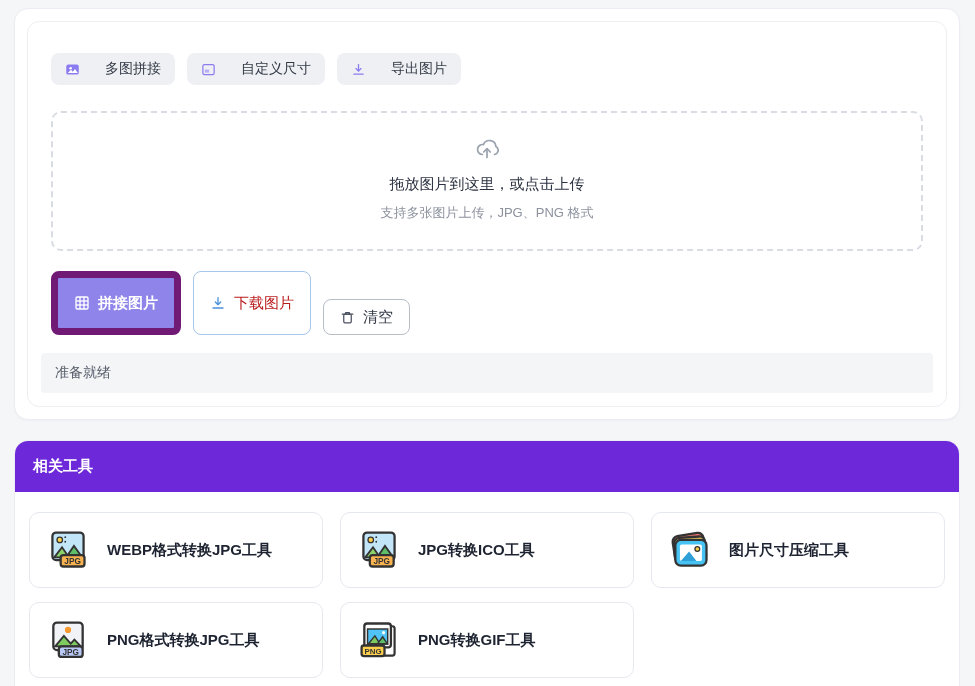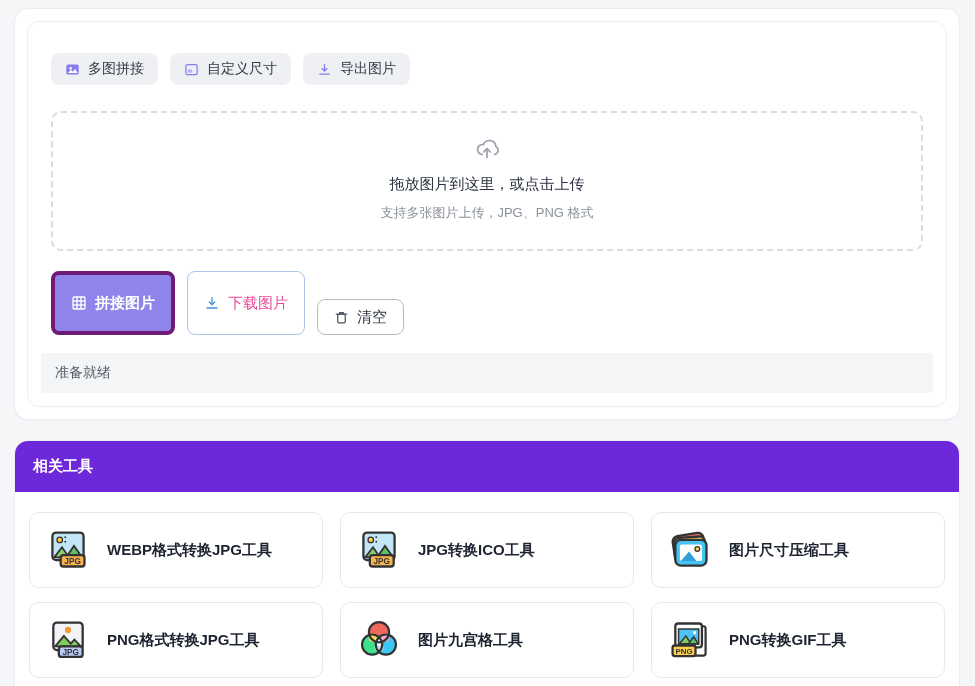--- a/index.html
+++ b/index.html
@@ -28,21 +28,21 @@
   .panel-inner { padding: 0 10px; }
 
   .panel-title {
     display: flex; align-items: center; gap: 9px;
     font-size: 17px; font-weight: bold; color: #1b2130;
     margin: 6px 0 0 0;
   }
 
   .features { display: flex; gap: 12px; margin-top: 17px; }
   .feature-badge {
-    display: inline-flex; align-items: center; gap: 8px;
+    display: inline-flex; align-items: center; gap: 25px;
     background: #eef0f4; border-radius: 8px;
     padding: 7px 14px;
     font-size: 14px; color: #333a46;
   }
 
   .dropzone {
     margin-top: 26px;
     border: 2px dashed #d9dce3;
     border-radius: 10px;
     text-align: center;
@@ -53,22 +53,22 @@
   .dropzone .up-main { font-size: 15px; font-weight: 500; color: #2a3140; margin-top: 11px; }
   .dropzone .up-sub  { font-size: 13px; color: #8b919d; margin-top: 10px; }
 
   .actions { display: flex; gap: 12px; margin-top: 20px; }
   .btn {
     display: inline-flex; align-items: center; gap: 8px;
     border-radius: 8px; font-size: 15px; cursor: pointer;
     padding: 8px 16px; line-height: 18px;
     font-family: inherit;
   }
-  .btn-primary { background: #8e84ea; border: 4px solid #701a75; color: #fff; font-weight: bold; }
-  .btn-download { background: #fff; border: 1px solid #a6c6ea; color: #ec4899; font-weight: 500; }
+  .btn-primary { background: #8e84ea; border: 7px solid #701a75; color: #fff; font-weight: bold; }
+  .btn-download { background: #fff; border: 1px solid #a6c6ea; color: #b91c1c; font-weight: 500; }
   .btn-clear { background: #fff; border: 1px solid #b7bdc7; color: #333a46; font-weight: 500; margin-top: 28px; }
 
   .status-bar {
     margin-top: 18px;
     background: #f4f5f7;
     border-radius: 4px;
     padding: 11px 14px;
     font-size: 14px; color: #565d69;
   }
 
@@ -257,37 +257,20 @@
           <rect x="8" y="5" width="32" height="30" rx="4" fill="#f1f3f7" stroke="#333" stroke-width="2.5"></rect>
           <circle cx="24" cy="13" r="3.4" fill="#f5992e"></circle>
           <path d="M10 31 L19.5 19.5 L27 28 L31 23.5 L38 31 Z" fill="#7ecb5f" stroke="#333" stroke-width="2"></path>
           <rect x="14" y="31" width="26" height="11.5" rx="3" fill="#b9c9f5" stroke="#333" stroke-width="2.5"></rect>
           <text x="27" y="40" font-size="9" font-weight="bold" fill="#333" text-anchor="middle" font-family="Liberation Sans, sans-serif">JPG</text>
         </svg>
       </span>
       <span class="tool-label">PNG格式转换JPG工具</span>
     </div>
 
-    <div class="tool-card">
-      <span class="tool-ico">
-        <svg width="44" height="44" viewBox="0 0 48 48">
-          <circle cx="24" cy="15.5" r="11" fill="#f0685f"></circle>
-          <circle cx="16.5" cy="29" r="11" fill="#3fe08c"></circle>
-          <circle cx="31.5" cy="29" r="11" fill="#3ec6f2"></circle>
-          <ellipse cx="17.5" cy="21.5" rx="5" ry="4.6" fill="#ffd84d"></ellipse>
-          <ellipse cx="30.5" cy="21.5" rx="5" ry="4.6" fill="#f7a8cb"></ellipse>
-          <ellipse cx="24" cy="32.5" rx="5" ry="4.6" fill="#bdeef5"></ellipse>
-          <circle cx="24" cy="25.5" r="4.4" fill="#fff"></circle>
-          <circle cx="24" cy="15.5" r="11" fill="none" stroke="#333" stroke-width="2.4"></circle>
-          <circle cx="16.5" cy="29" r="11" fill="none" stroke="#333" stroke-width="2.4"></circle>
-          <circle cx="31.5" cy="29" r="11" fill="none" stroke="#333" stroke-width="2.4"></circle>
-        </svg>
-      </span>
-      <span class="tool-label">图片九宫格工具</span>
-    </div>
 
     <div class="tool-card">
       <span class="tool-ico">
         <svg width="44" height="44" viewBox="0 0 48 48">
           <rect x="24" y="9" width="17" height="32" rx="2.5" fill="#fff" stroke="#333" stroke-width="2.4"></rect>
           <rect x="8" y="6" width="29" height="26" rx="3" fill="#fff" stroke="#333" stroke-width="2.5"></rect>
           <rect x="11.5" y="12" width="22" height="16.5" fill="#4fc3f5" stroke="#333" stroke-width="1.6"></rect>
           <path d="M12.5 28 L19.5 19.5 L25 28 Z" fill="#7ecb5f" stroke="#333" stroke-width="1.6"></path>
           <path d="M22.5 28 L28 20.5 L33 28 Z" fill="#5fbf68" stroke="#333" stroke-width="1.6"></path>
           <circle cx="29" cy="16" r="1.7" fill="#fff"></circle>

